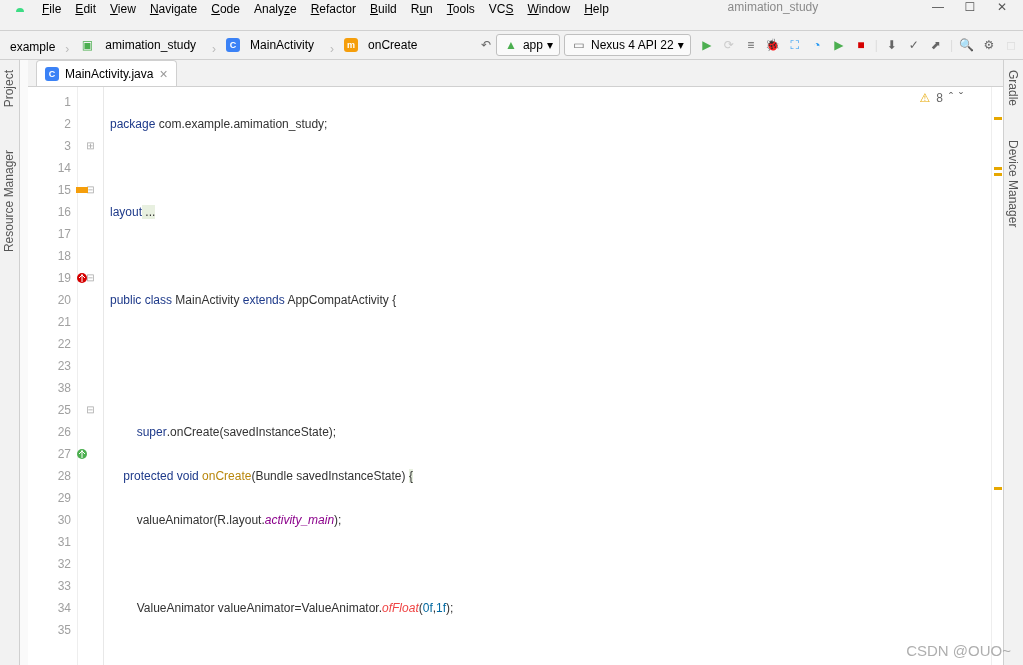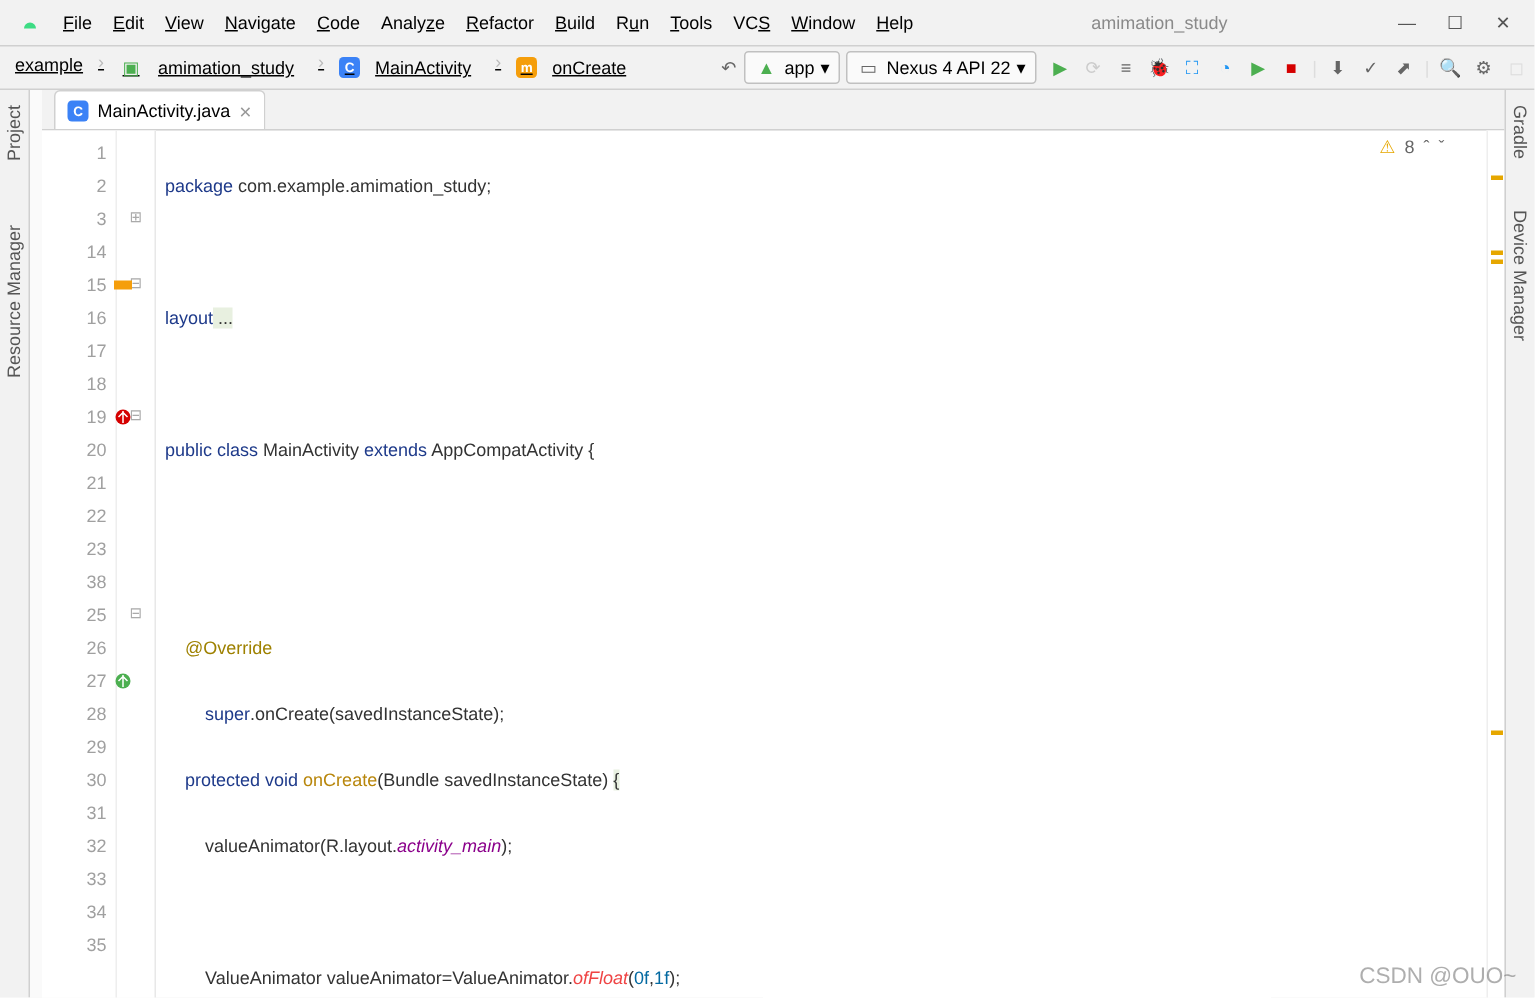--- a/index.html
+++ b/index.html
@@ -1,26 +1,26 @@
 <!DOCTYPE html>
 <html><head>
 <meta charset="utf-8">
 <style>
 * { margin:0; padding:0; box-sizing:border-box; font-family:"Segoe UI",Arial,sans-serif; font-size:12px; }
 body { width:1023px; height:665px; background:#f2f2f2; overflow:hidden; position:relative; }
-.titlebar { height:30px; display:flex; align-items:center; padding:0 4px; background:#f2f2f2; }
+.titlebar { height:30px; display:flex; padding:0 4px; background:#f2f2f2; }
 .titlebar .logo { width:16px; height:16px; margin:0 8px; }
 .titlebar .menus { display:flex; gap:2px; }
 .titlebar .menus span { padding:2px 6px; cursor:default; }
 .titlebar .menus span u { text-decoration:underline; }
 .titlebar .proj { flex:1; text-align:center; color:#8a8a8a; }
 .titlebar .winbtns { display:flex; gap:18px; margin-right:10px; }
 .titlebar .winbtns span { width:14px; text-align:center; color:#555; }
 .toolbar { height:30px; display:flex; align-items:center; border-top:1px solid #d0d0d0; border-bottom:1px solid #d0d0d0; background:#f2f2f2; padding:0 4px; }
-.crumb { display:flex; align-items:flex-start; gap:2px;text-decoration:underline; }
+.crumb { display:flex; align-items:flex-end; gap:2px; }
 .crumb span { padding:2px 6px; display:flex; align-items:center; gap:4px; }
 .crumb .sep { color:#bbb; padding:0 2px; }
 .badge { width:14px; height:14px; border-radius:3px; display:inline-flex; align-items:center; justify-content:center; font-size:9px; font-weight:bold; color:#fff; }
 .badge.c { background:#3b82f6; }
 .badge.m { background:#f59e0b; }
 .spacer { flex:1; }
 .tbtn { height:22px; padding:0 6px; display:flex; align-items:center; gap:4px; border:1px solid #c0c0c0; border-radius:3px; background:#fafafa; margin:0 2px; }
 .icn { width:16px; height:16px; display:inline-flex; align-items:center; justify-content:center; color:#666; }
 .icn.g { color:#4caf50; }
 .icn.r { color:#d50000; }
@@ -224,21 +224,20 @@
           <div class="f"></div>
       </div>
       <div class="src">
 <div class="l"><span class="kw">package</span><span> com.example.amimation_study;</span></div>
 <div class="l"></div>
 <div class="l"><span class="kw">layout</span><span class="hl"> ...</span></div>
 <div class="l"></div>
 <div class="l"><span class="kw">public class</span><span> MainActivity </span><span class="kw">extends</span><span> AppCompatActivity {</span></div>
 <div class="l"></div>
 <div class="l"></div>
-<div class="l">    <span class="ann">@Override</span></div>
 <div class="l">        <span class="kw">super</span><span>.onCreate(savedInstanceState);</span></div>
 <div class="l">    <span class="kw">protected void</span><span class="mtd"> onCreate</span><span>(Bundle savedInstanceState) </span><span class="hl">{</span></div>
 <div class="l"><span>        valueAnimator(R.layout.</span><span class="fld">activity_main</span><span>);</span></div>
 <div class="l"></div>
 <div class="l"><span>        ValueAnimator valueAnimator=ValueAnimator.</span><span class="it">ofFloat</span><span>(</span><span class="num">0f</span><span>,</span><span class="num">1f</span><span>);</span></div>
 
 
 
 
 

